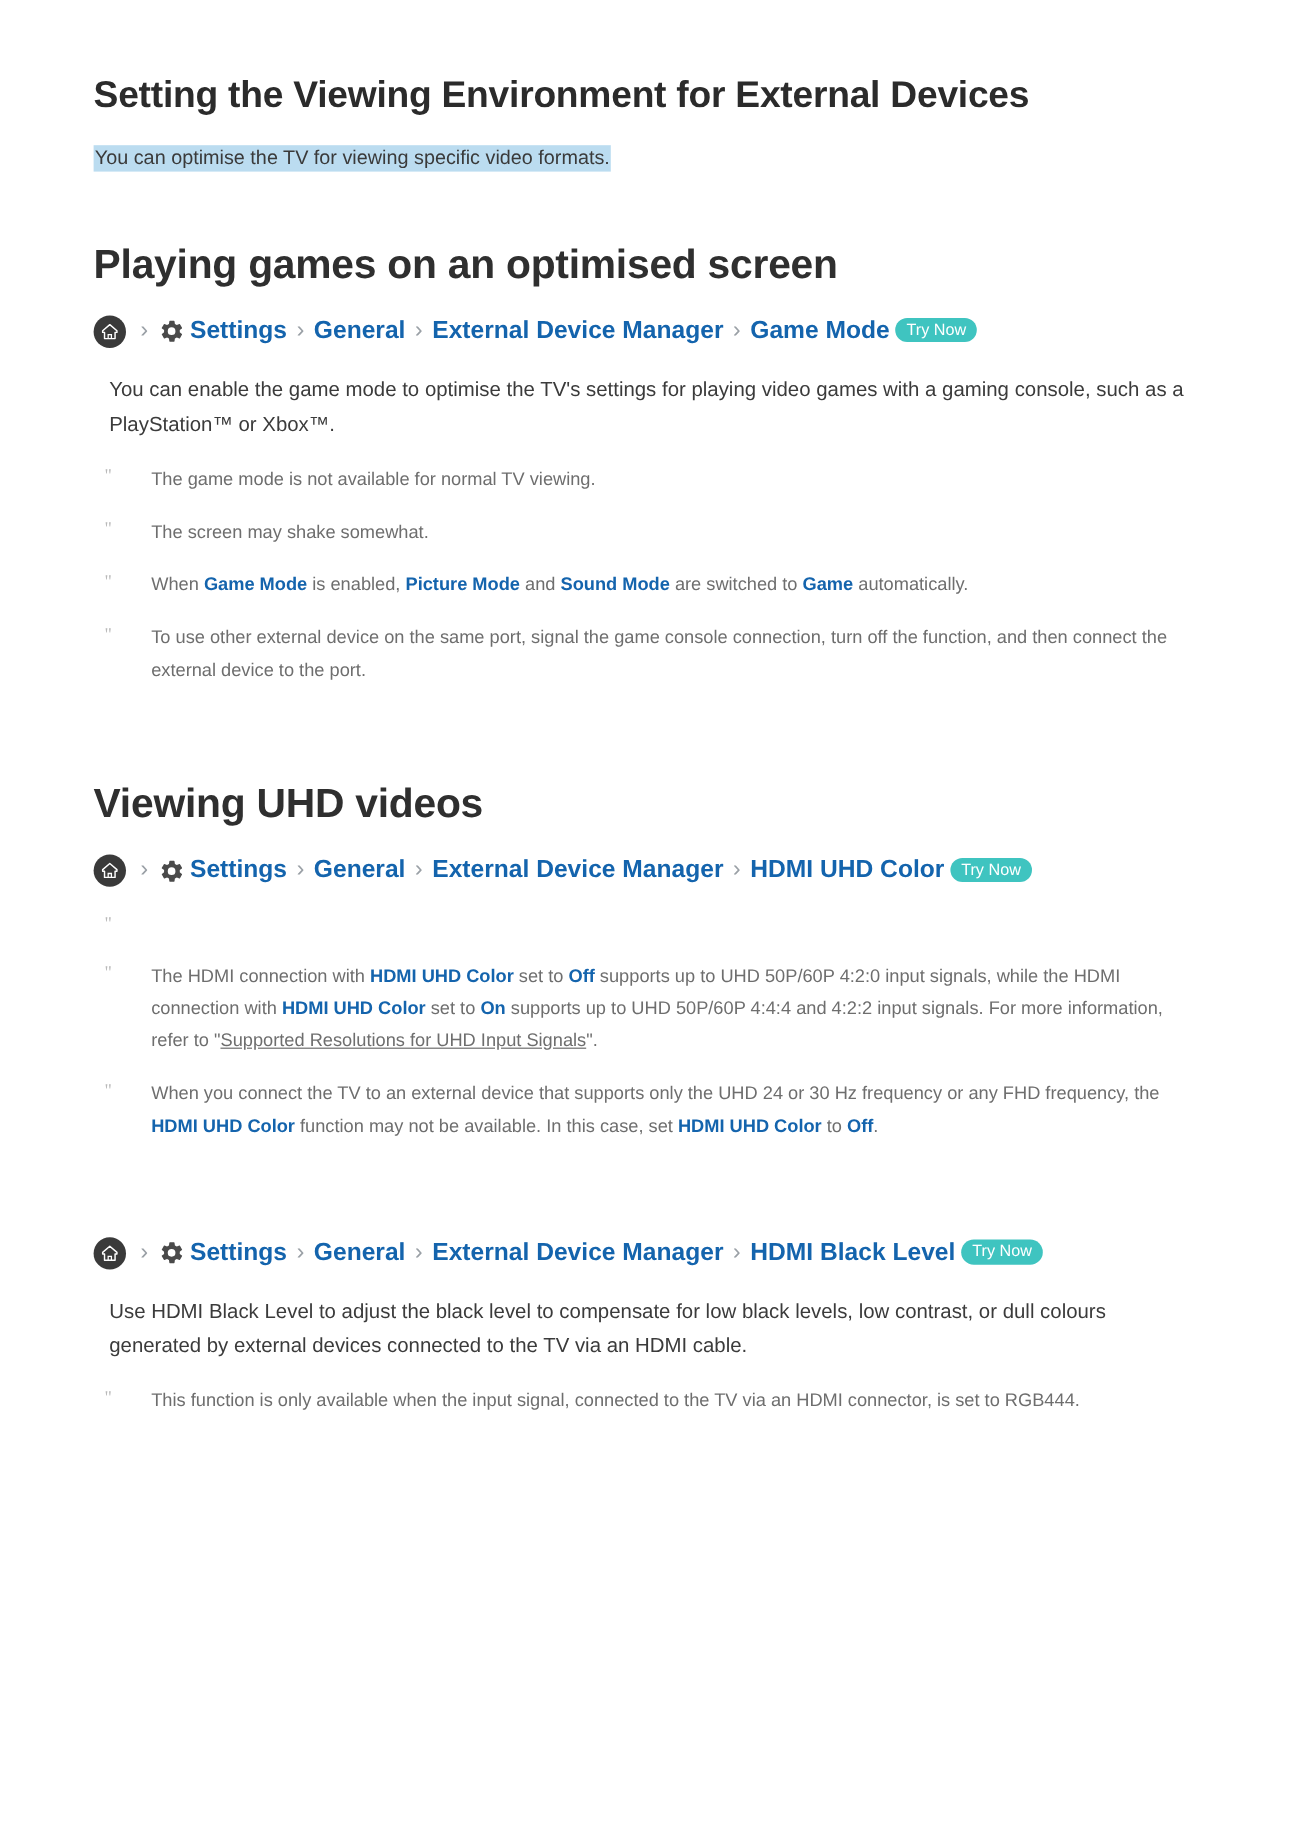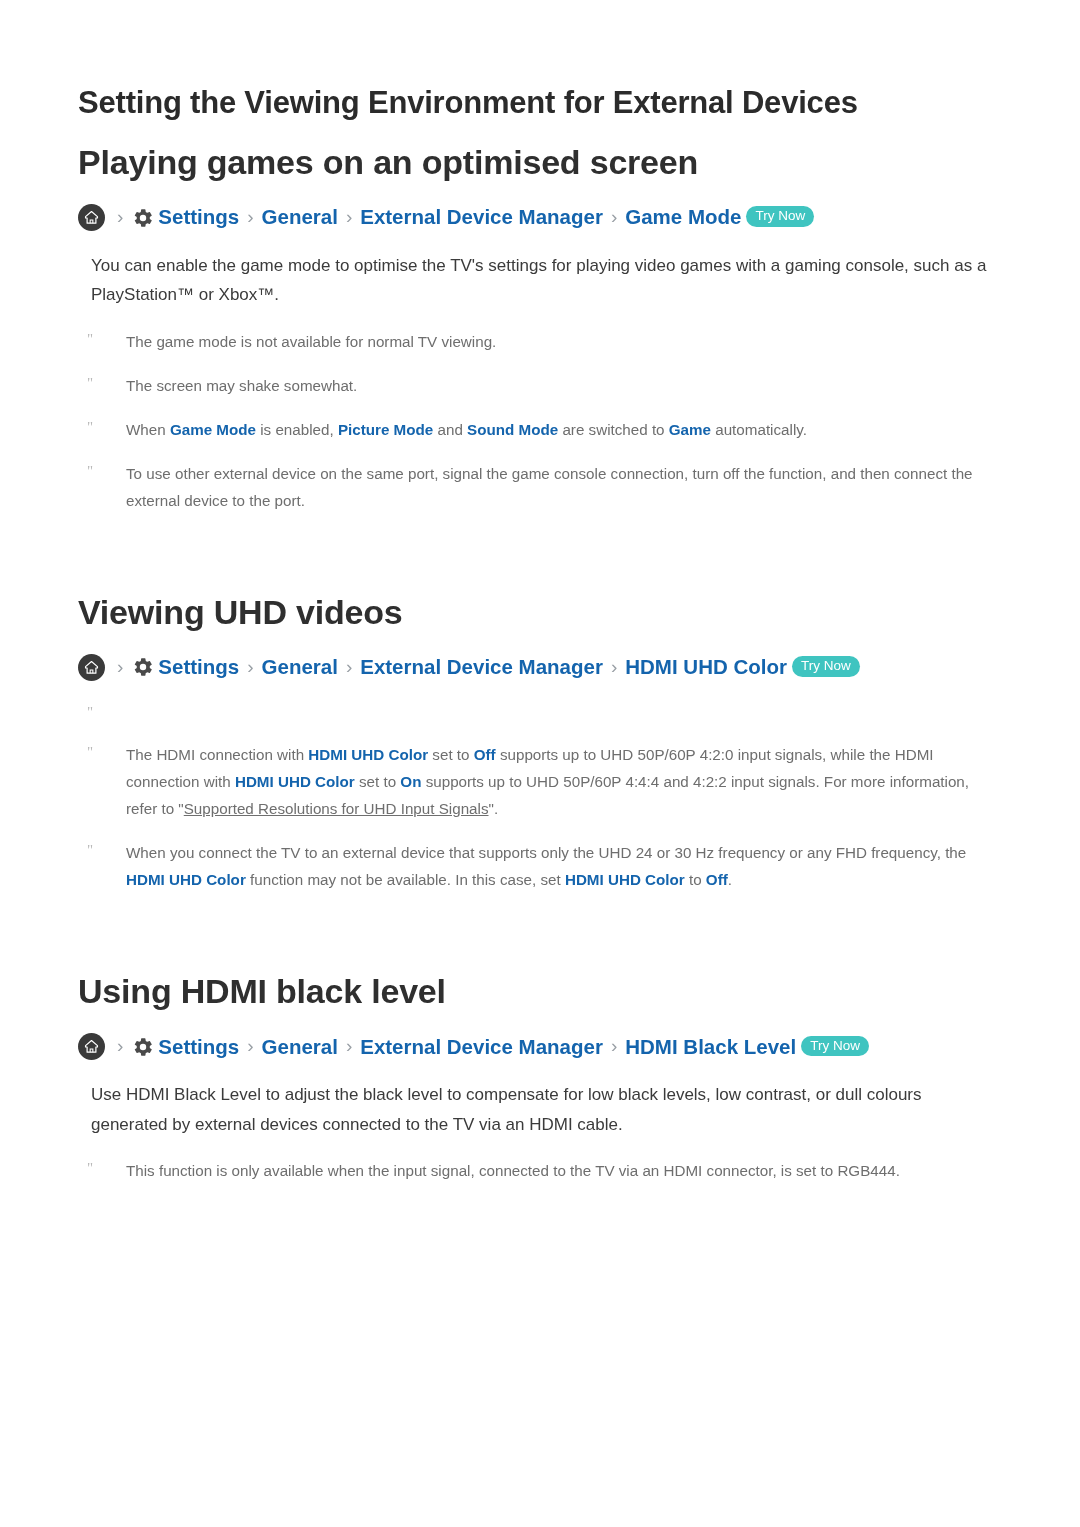--- a/index.html
+++ b/index.html
@@ -12,21 +12,21 @@
     height: 1527px;
     font-family: "Liberation Sans", sans-serif;
     color: #3c3c3c;
     position: relative;
     overflow: hidden;
   }
   .page {
     box-sizing: border-box;
     width: 1080px;
     height: 1104px;
-    padding: 84px 78px 0 78px;
+    padding: 60px 78px 0 78px;
     position: relative;
   }
   .doc-title {
     font-size: 31px;
     font-weight: bold;
     color: #2b2b2b;
     letter-spacing: -0.2px;
     line-height: 1.2;
     margin: 0 0 22px 0;
   }
@@ -162,20 +162,23 @@
     letter-spacing: 1px;
   }
 </style>
 </head>
 <body>
 
 <div class="page">
 
   <h1 class="doc-title">Setting the Viewing Environment for External Devices</h1>
 
+  <div class="intro-wrap">
+    <span class="intro-line">You can optimise the TV for viewing specific video formats.</span>
+  </div>
 
   <div id="sections-root">
       <div class="section">
         <h2 class="section-heading">Playing games on an optimised screen</h2>
         <div class="breadcrumb">
           <span class="home-icon">
             <svg width="17" height="17" viewBox="0 0 24 24" aria-hidden="true">
               <path d="M12 3.6 3.6 10.8v1.9h2.2V20h12.4v-7.3h2.2v-1.9z" fill="none" stroke="#ffffff" stroke-width="1.7" stroke-linejoin="round"></path>
               <path d="M10.1 20v-4.6h3.8V20" fill="none" stroke="#ffffff" stroke-width="1.5"></path>
             </svg>
@@ -253,21 +256,20 @@
             <div class="note-body"><span>The HDMI connection with </span><span class="kw">HDMI UHD Color</span><span> set to </span><span class="kw">Off</span><span> supports up to UHD 50P/60P 4:2:0 input signals, while the HDMI connection with </span><span class="kw">HDMI UHD Color</span><span> set to </span><span class="kw">On</span><span> supports up to UHD 50P/60P 4:4:4 and 4:2:2 input signals. For more information, refer to "</span><span class="xref">Supported Resolutions for UHD Input Signals</span><span>".</span></div>
           </div>
           <div class="note">
             <span class="note-mark">"</span>
             <div class="note-body"><span>When you connect the TV to an external device that supports only the UHD 24 or 30 Hz frequency or any FHD frequency, the </span><span class="kw">HDMI UHD Color</span><span> function may not be available. In this case, set </span><span class="kw">HDMI UHD Color</span><span> to </span><span class="kw">Off</span><span>.</span></div>
           </div>
         </div>
         <div class="gap-lg"></div>
       </div>
       <div class="section">
-        <h2 class="section-heading">Using HDMI black level</h2>
         <div class="breadcrumb">
           <span class="home-icon">
             <svg width="17" height="17" viewBox="0 0 24 24" aria-hidden="true">
               <path d="M12 3.6 3.6 10.8v1.9h2.2V20h12.4v-7.3h2.2v-1.9z" fill="none" stroke="#ffffff" stroke-width="1.7" stroke-linejoin="round"></path>
               <path d="M10.1 20v-4.6h3.8V20" fill="none" stroke="#ffffff" stroke-width="1.5"></path>
             </svg>
           </span>
           <span class="crumb-sep">›</span>
           <span style="display: inline-flex; align-items: center;">
             <span class="gear-icon">

